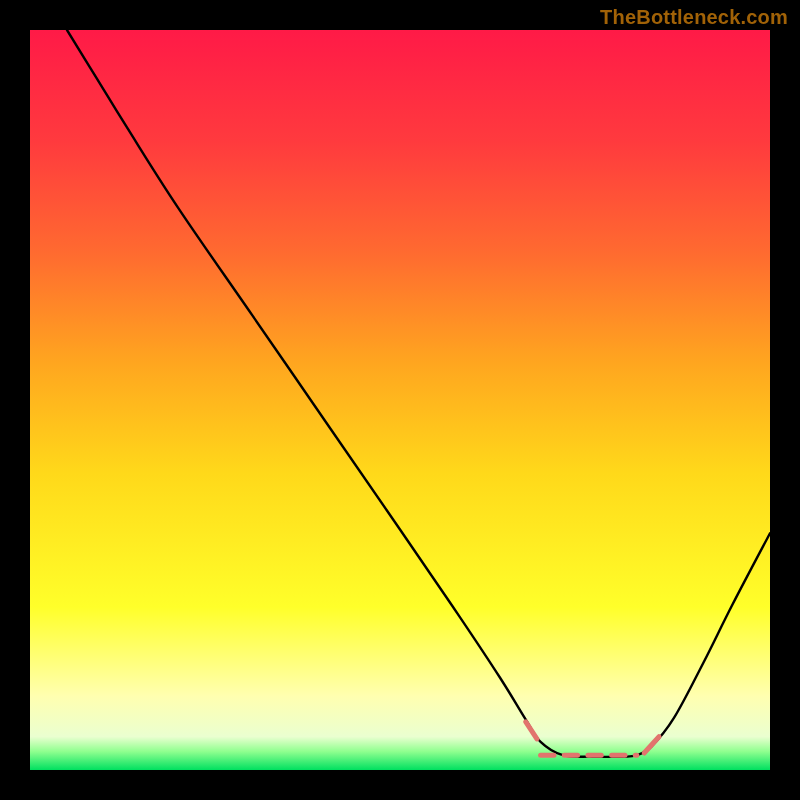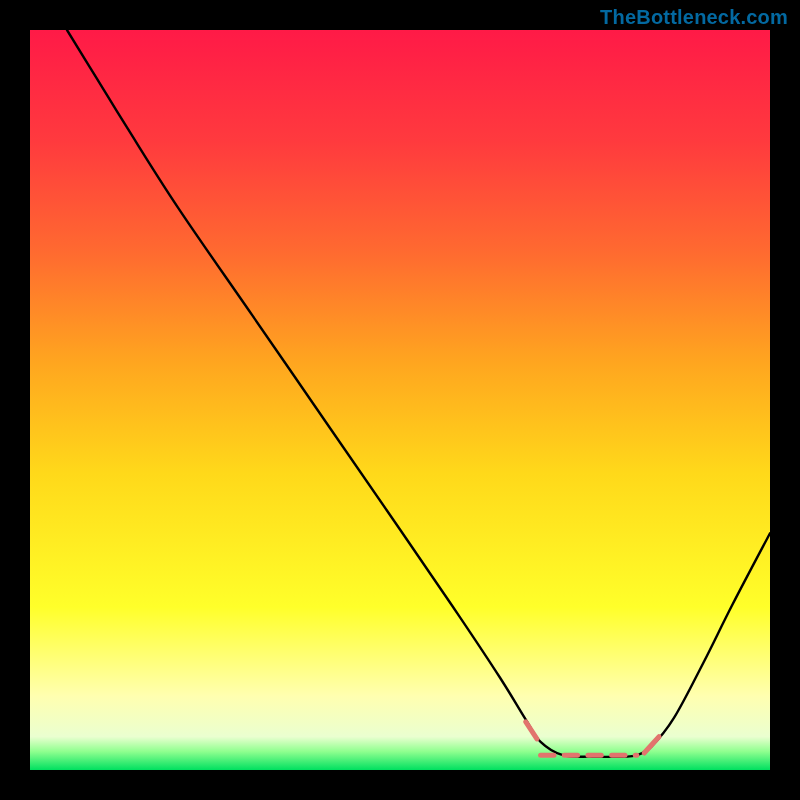--- a/index.html
+++ b/index.html
@@ -11,21 +11,21 @@
     overflow: hidden;
     position: relative;
   }
   .watermark {
     position: absolute;
     top: 6px;
     right: 12px;
     font-family: Arial, Helvetica, sans-serif;
     font-size: 20px;
     font-weight: bold;
-    color: #0369a1;
+    color: #a16207;
     letter-spacing: 0.2px;
     z-index: 10;
   }
   .plot-area {
     position: absolute;
     left: 30px;
     top: 30px;
     width: 740px;
     height: 740px;
     overflow: hidden;

